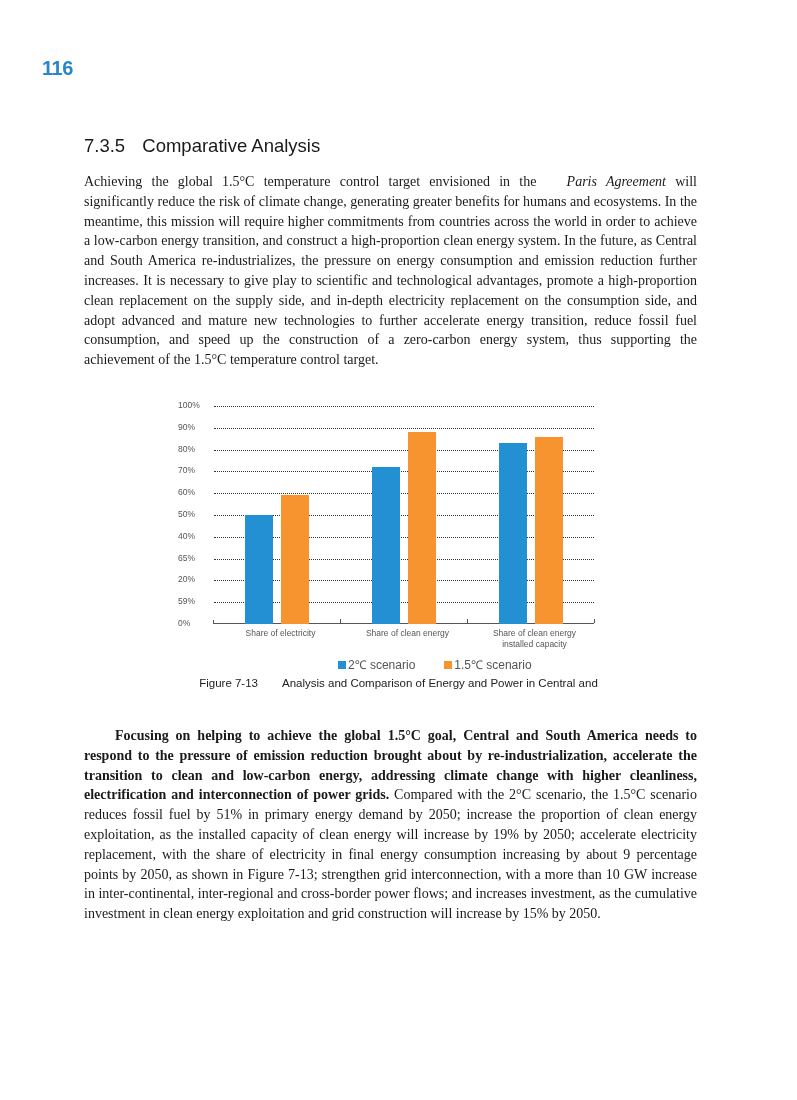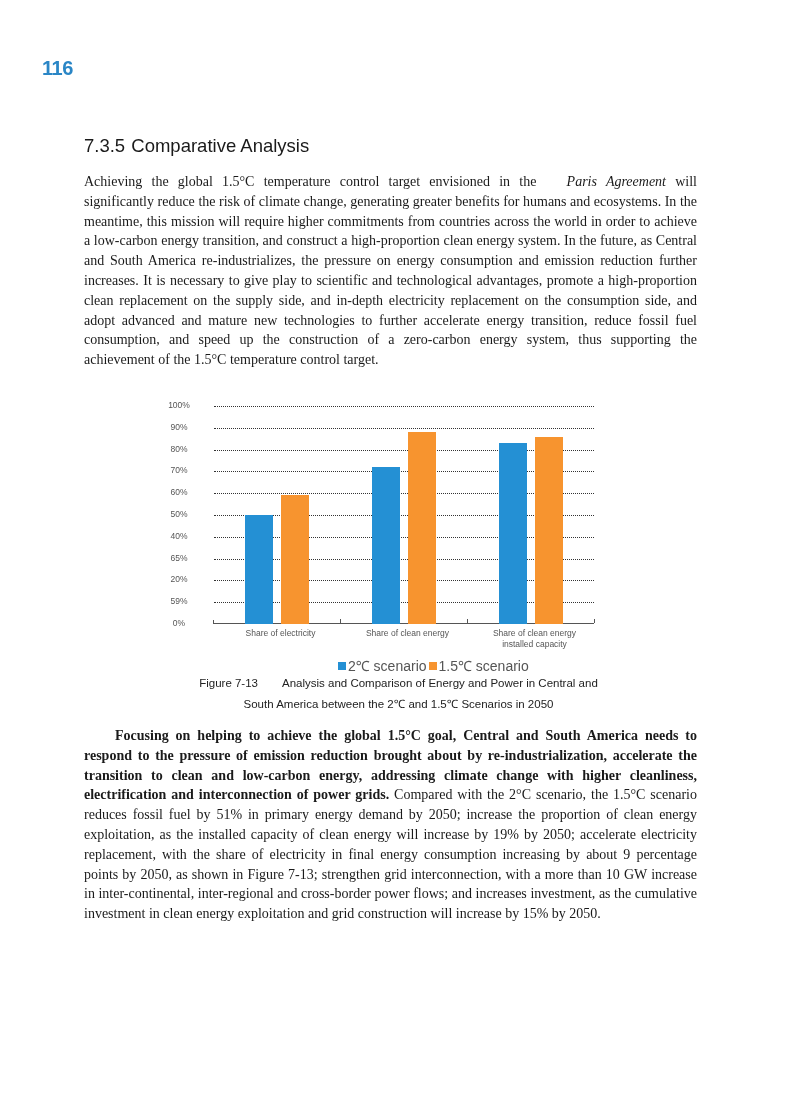--- a/index.html
+++ b/index.html
@@ -6,39 +6,39 @@
   body { width: 797px; height: 1100px; position: relative; overflow: hidden; }
   .page-number {
     position: absolute; left: 42px; top: 57px;
     font-family: "Liberation Sans", sans-serif; font-weight: bold;
     font-size: 20px; color: #2a86c6; letter-spacing: -0.5px;
   }
   .section-heading {
     position: absolute; left: 84px; top: 135px;
     font-family: "Liberation Sans", sans-serif; font-size: 18.5px; color: #1a1a1a;
   }
-  .section-heading .num { margin-right: 1px; }
+  .section-heading .num { margin-right: 12px; }
   .para {
     position: absolute; left: 84px; width: 613px;
     font-family: "Liberation Serif", serif; font-size: 14px; line-height: 19.8px;
     color: #1a1a1a; text-align: justify; margin: 0;
   }
   .para1 { top: 172px; }
   .para2 { top: 726px; text-indent: 31px; }
   .para b { font-weight: bold; }
   .para i { font-style: italic; margin-left: 21px; }
 
   
   .chart { position: absolute; left: 0; top: 0; width: 797px; height: 720px; pointer-events: none; }
   .chart .gridline {
     position: absolute; left: 214px; width: 380px; height: 0;
     border-top: 1.2px dotted #333;
   }
   .chart .ytick {
-    position: absolute; width: 30px; left: 164px; text-align: center;
+    position: absolute; width: 30px; left: 178px; text-align: left;
     font-family: "Liberation Sans", sans-serif; font-size: 8.5px; color: #555;
   }
   .chart .axis {
     position: absolute; left: 213px; top: 623px; width: 381px; height: 0;
     border-top: 1.2px solid #555;
   }
   .chart .axis-left-tick {
     position: absolute; left: 213px; top: 620px; width: 0; height: 4px; border-left: 1px solid #555;
   }
   .chart .xtickmark {
@@ -46,22 +46,22 @@
   }
   .chart .bar { position: absolute; width: 28px; }
   .chart .bar.s1 { background: #2490d4; }
   .chart .bar.s2 { background: #f7942f; }
   .chart .xlabel {
     position: absolute; top: 628px; width: 127px; text-align: center;
     font-family: "Liberation Sans", sans-serif; font-size: 8.5px; line-height: 11px; color: #555;
   }
   .chart .legend {
     position: absolute; top: 656px; left: 338px;
-    font-family: "Liberation Sans", sans-serif; font-size: 14px; color: #555;
-    display: flex; align-items: center; gap: 2px;
+    font-family: "Liberation Sans", sans-serif; font-size: 12px; color: #555;
+    display: flex; align-items: center; gap: 29px;
   }
   .chart .legend-item { display: flex; align-items: center; gap: 2px; }
   .chart .swatch { display: inline-block; width: 8px; height: 8px; }
   .caption {
     position: absolute; left: 150px; width: 497px; top: 673px;
     font-family: "Liberation Sans", sans-serif; font-size: 11.5px; line-height: 21px;
     color: #222; text-align: center;
   }
   .caption .fig-id { margin-right: 24px; }
 </style>
@@ -127,16 +127,15 @@
       </div>
       <div class="legend-item">
         <div class="swatch" style="background: rgb(247, 148, 47);"></div>
         <span>1.5℃ scenario</span>
       </div>
     </div>
   </div>
 
 <div class="caption">
   <div><span class="fig-id">Figure 7-13</span><span>Analysis and Comparison of Energy and Power in Central and</span></div>
-  <div>South America between the 2℃ and 1.5℃ Scenarios in 2050</div>
 </div>
 
 <p class="para para2"><b>Focusing on helping to achieve the global 1.5°C goal, Central and South America needs to respond to the pressure of emission reduction brought about by re-industrialization, accelerate the transition to clean and low-carbon energy, addressing climate change with higher cleanliness, electrification and interconnection of power grids.</b><span> Compared with the 2°C scenario, the 1.5°C scenario reduces fossil fuel by 51% in primary energy demand by 2050; increase the proportion of clean energy exploitation, as the installed capacity of clean energy will increase by 19% by 2050; accelerate electricity replacement, with the share of electricity in final energy consumption increasing by about 9 percentage points by 2050, as shown in Figure 7-13; strengthen grid interconnection, with a more than 10 GW increase in inter-continental, inter-regional and cross-border power flows; and increases investment, as the cumulative investment in clean energy exploitation and grid construction will increase by 15% by 2050.</span></p>
 
 </body></html>

